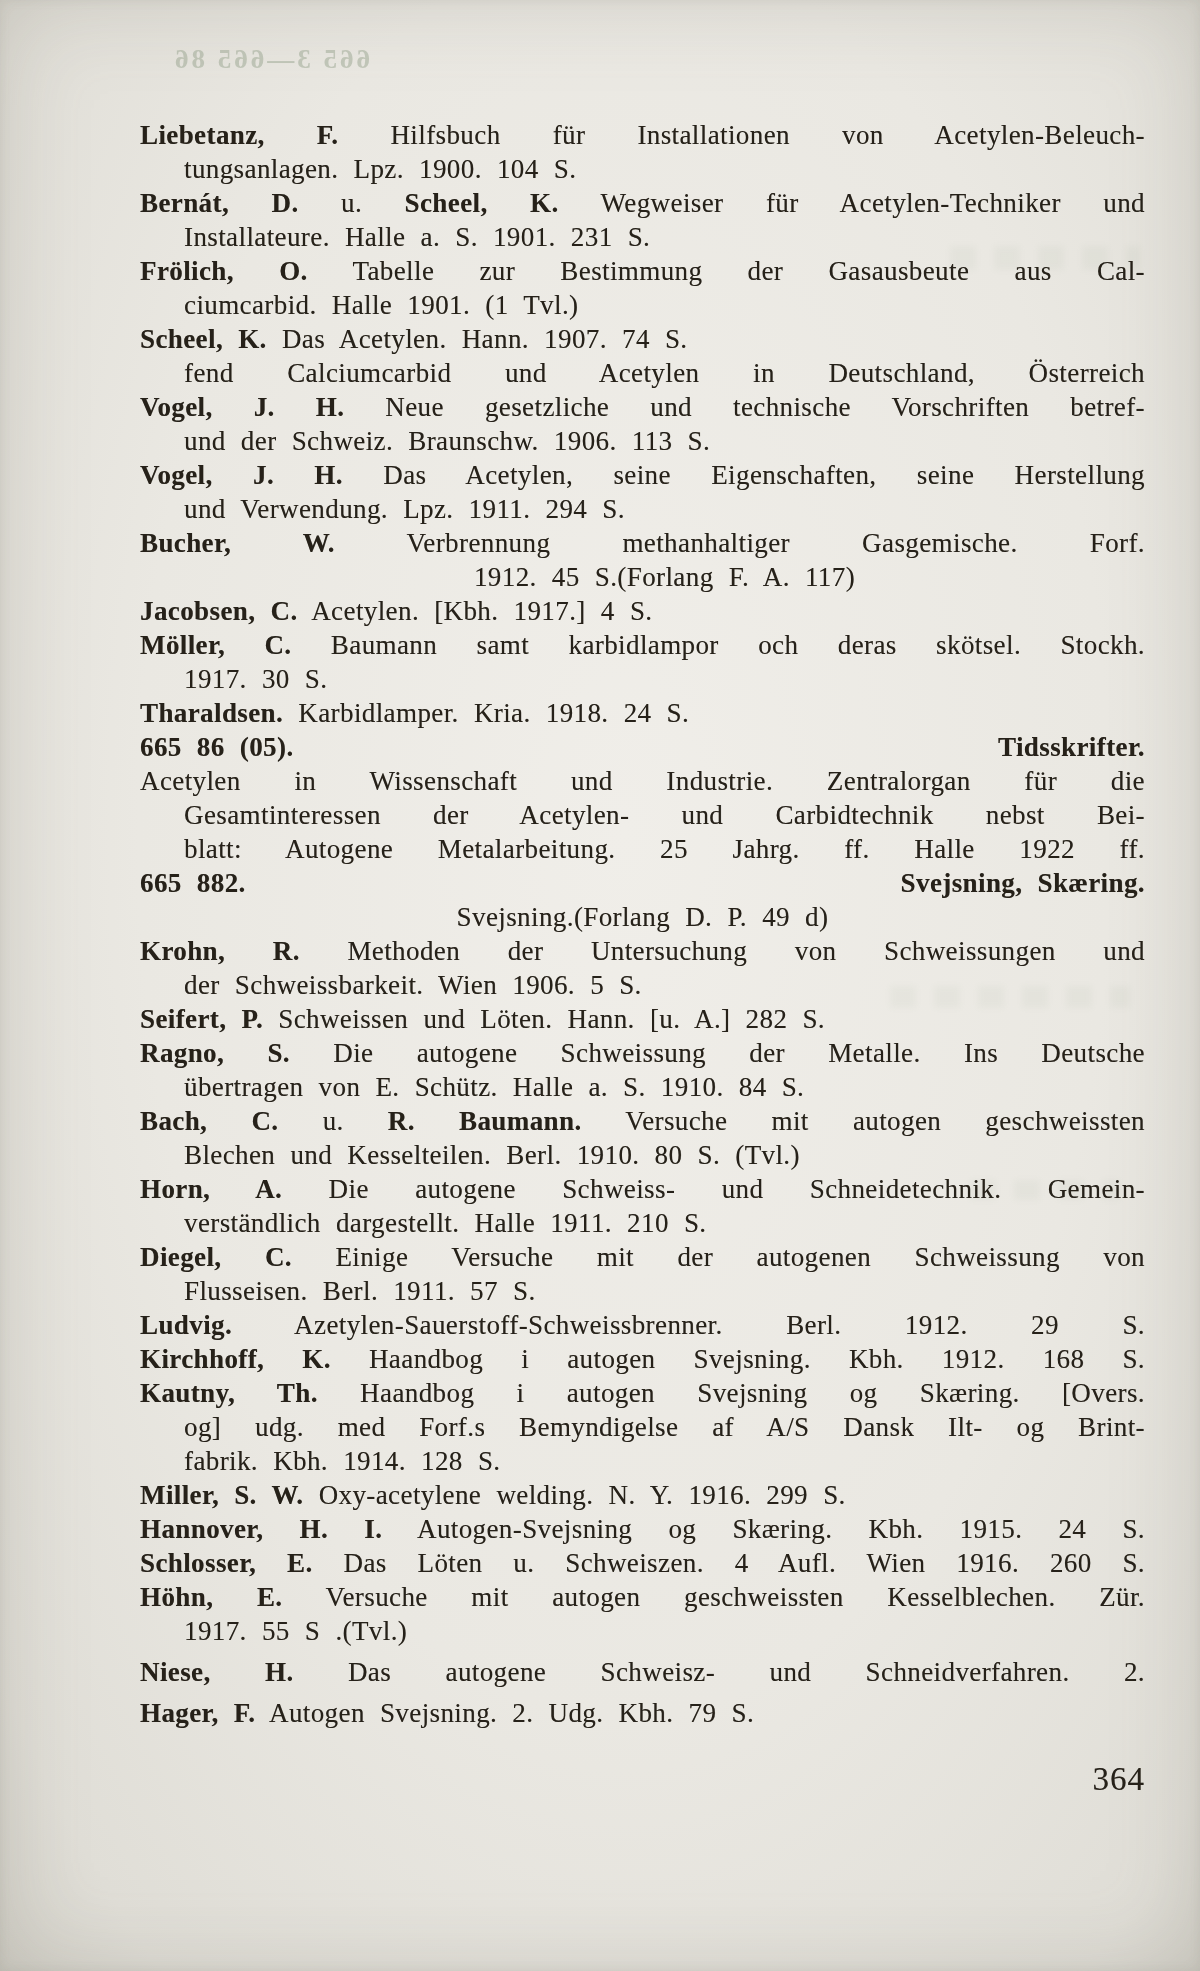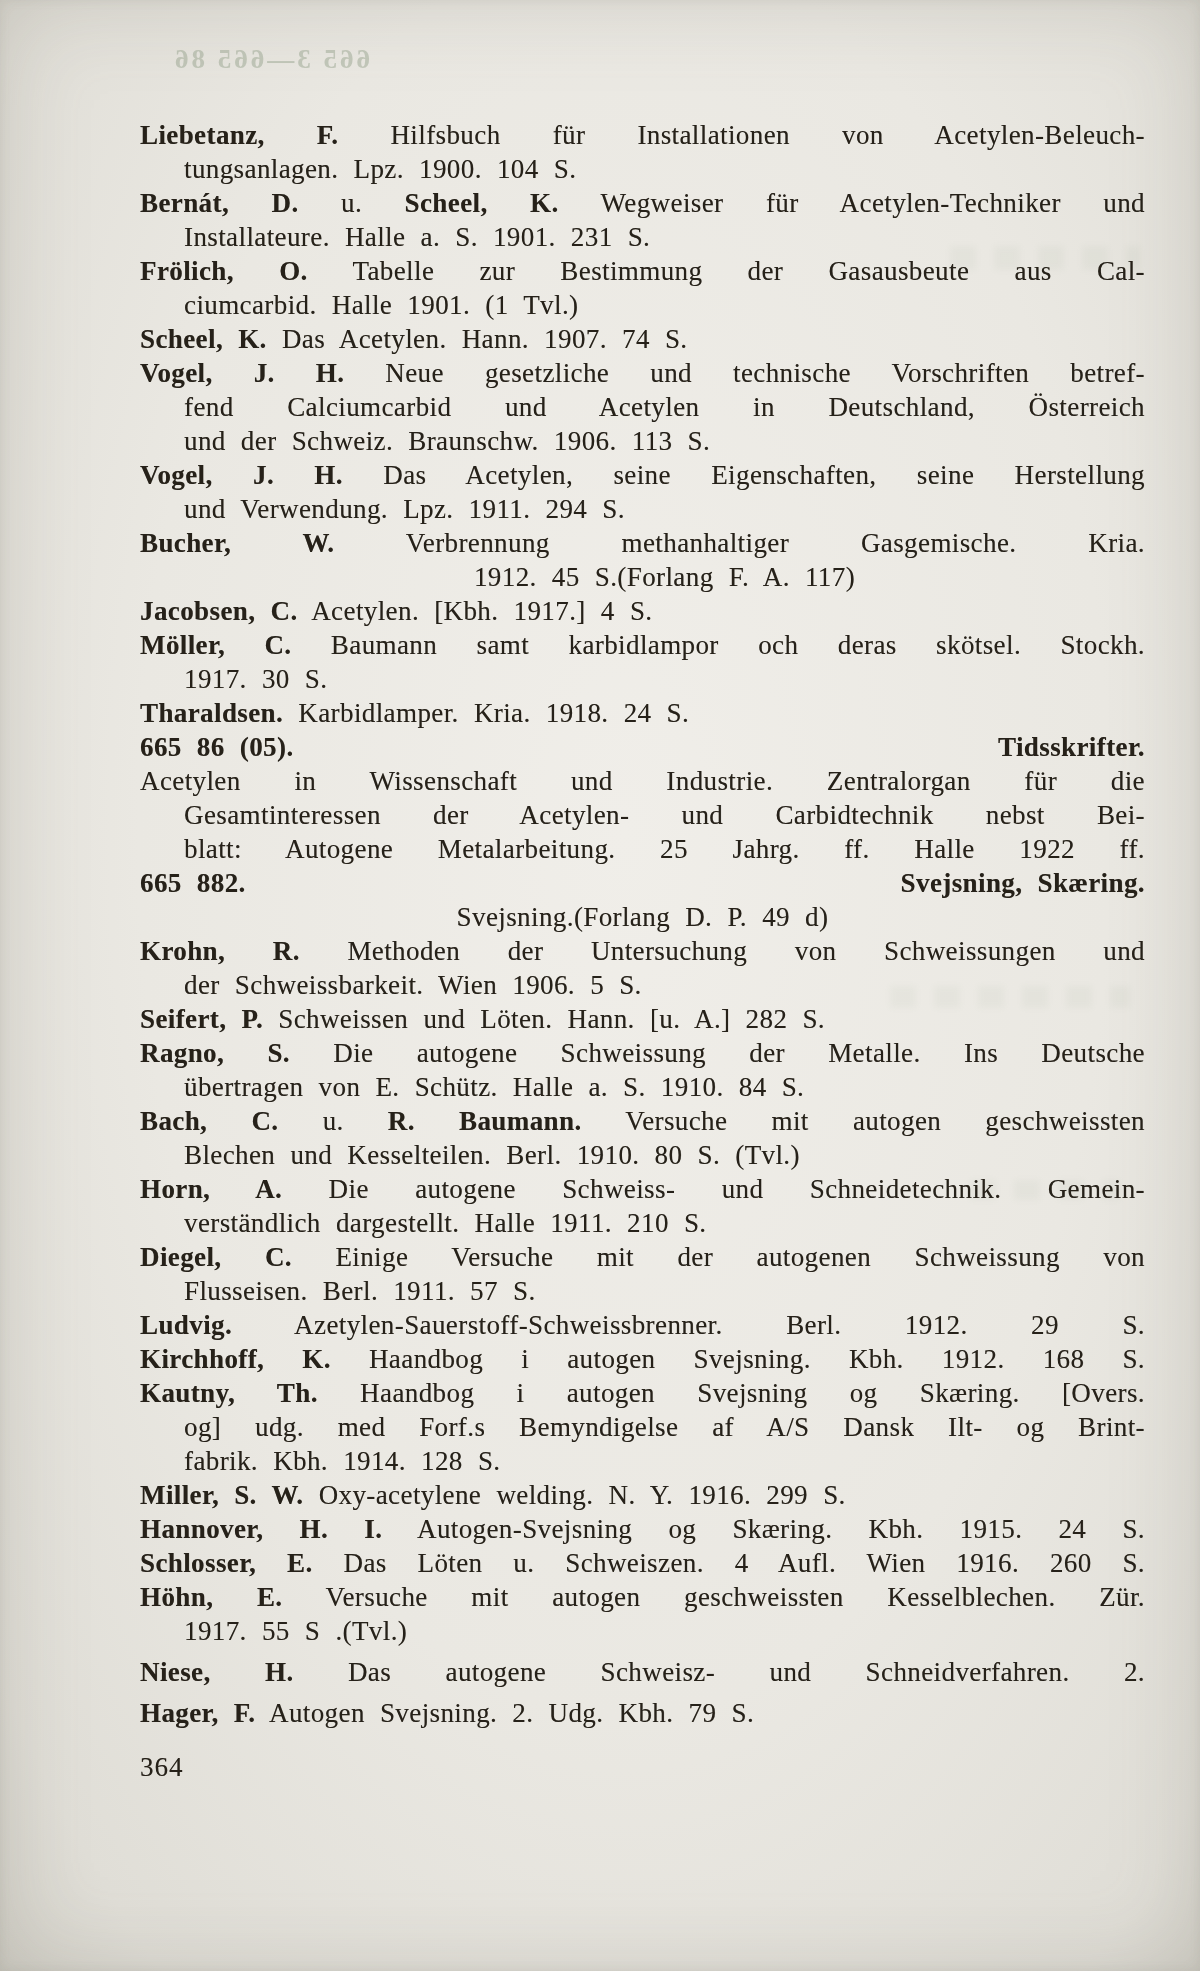--- a/index.html
+++ b/index.html
@@ -33,21 +33,21 @@
     text-shadow:0.2px 0.2px 0.4px rgba(38,33,25,0.35);
   }
   .entry{margin:0;}
   .entry.gap{margin-top:7px;}
   .line{min-height:34px;}
   .line.cont{padding-left:44px;}
   .line.just{text-align:justify;text-align-last:justify;}
   .line.split{display:flex;justify-content:center;}
   .b{font-weight:bold;}
   .heading{display:flex;justify-content:space-between;font-weight:bold;min-height:34px;}
-  .pagenum{margin-top:20px;text-align:left;font-size:27px;letter-spacing:1px;}
+  .pagenum{margin-top:32px;text-align:right;font-size:33px;letter-spacing:1px;}
 </style>
 </head>
 <body>
 
 <div class="page">
   <div class="ghost">665 3—665 86</div>
   <div class="smudge s1"></div>
   <div class="smudge s2"></div>
   <div class="smudge s3"></div>
 
@@ -62,30 +62,30 @@
         <div class="line cont"><span class="r">Installateure. Halle a. S. 1901. 231 S.</span></div>
       </div>
       <div class="entry">
         <div class="line just"><span class="b">Frölich, O.</span><span class="r"> Tabelle zur Bestimmung der Gasausbeute aus Cal-</span></div>
         <div class="line cont"><span class="r">ciumcarbid. Halle 1901. (1 Tvl.)</span></div>
       </div>
       <div class="entry">
         <div class="line"><span class="b">Scheel, K.</span><span class="r"> Das Acetylen. Hann. 1907. 74 S.</span></div>
       </div>
       <div class="entry">
+        <div class="line cont just"><span class="r">fend Calciumcarbid und Acetylen in Deutschland, Österreich</span></div>
         <div class="line just"><span class="b">Vogel, J. H.</span><span class="r"> Neue gesetzliche und technische Vorschriften betref-</span></div>
-        <div class="line cont just"><span class="r">fend Calciumcarbid und Acetylen in Deutschland, Österreich</span></div>
         <div class="line cont"><span class="r">und der Schweiz. Braunschw. 1906. 113 S.</span></div>
       </div>
       <div class="entry">
         <div class="line just"><span class="b">Vogel, J. H.</span><span class="r"> Das Acetylen, seine Eigenschaften, seine Herstellung</span></div>
         <div class="line cont"><span class="r">und Verwendung. Lpz. 1911. 294 S.</span></div>
       </div>
       <div class="entry">
-        <div class="line just"><span class="b">Bucher, W.</span><span class="r"> Verbrennung methanhaltiger Gasgemische. Kria.</span></div>
+        <div class="line just"><span class="b">Bucher, W.</span><span class="r"> Verbrennung methanhaltiger Gasgemische. Forf.</span></div>
         <div class="line cont split">
           <span class="lpart"><span class="r">1912. 45 S.</span></span>
           <span class="rpart">(Forlang F. A. 117)</span>
         </div>
       </div>
       <div class="entry">
         <div class="line"><span class="b">Jacobsen, C.</span><span class="r"> Acetylen. [Kbh. 1917.] 4 S.</span></div>
       </div>
       <div class="entry">
         <div class="line just"><span class="b">Möller, C.</span><span class="r"> Baumann samt karbidlampor och deras skötsel. Stockh.</span></div>

